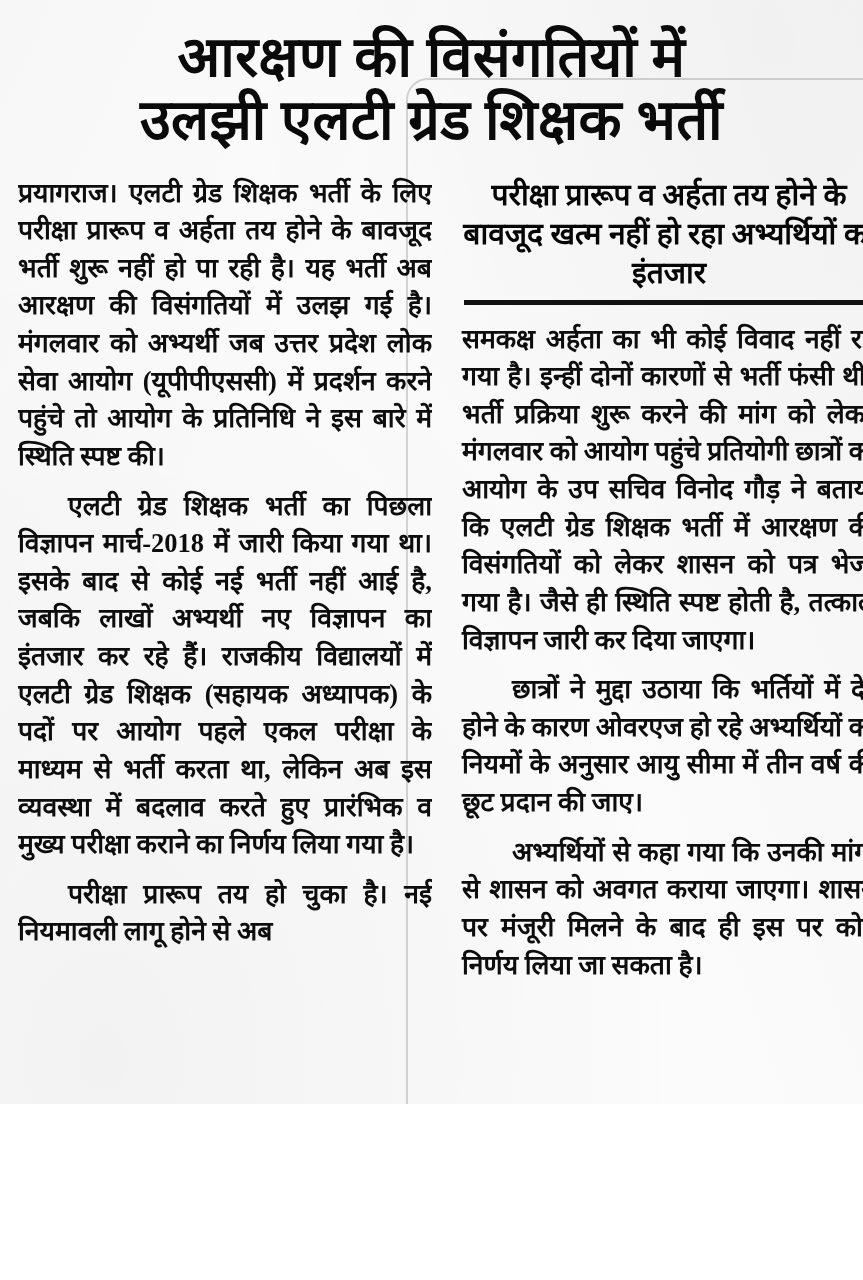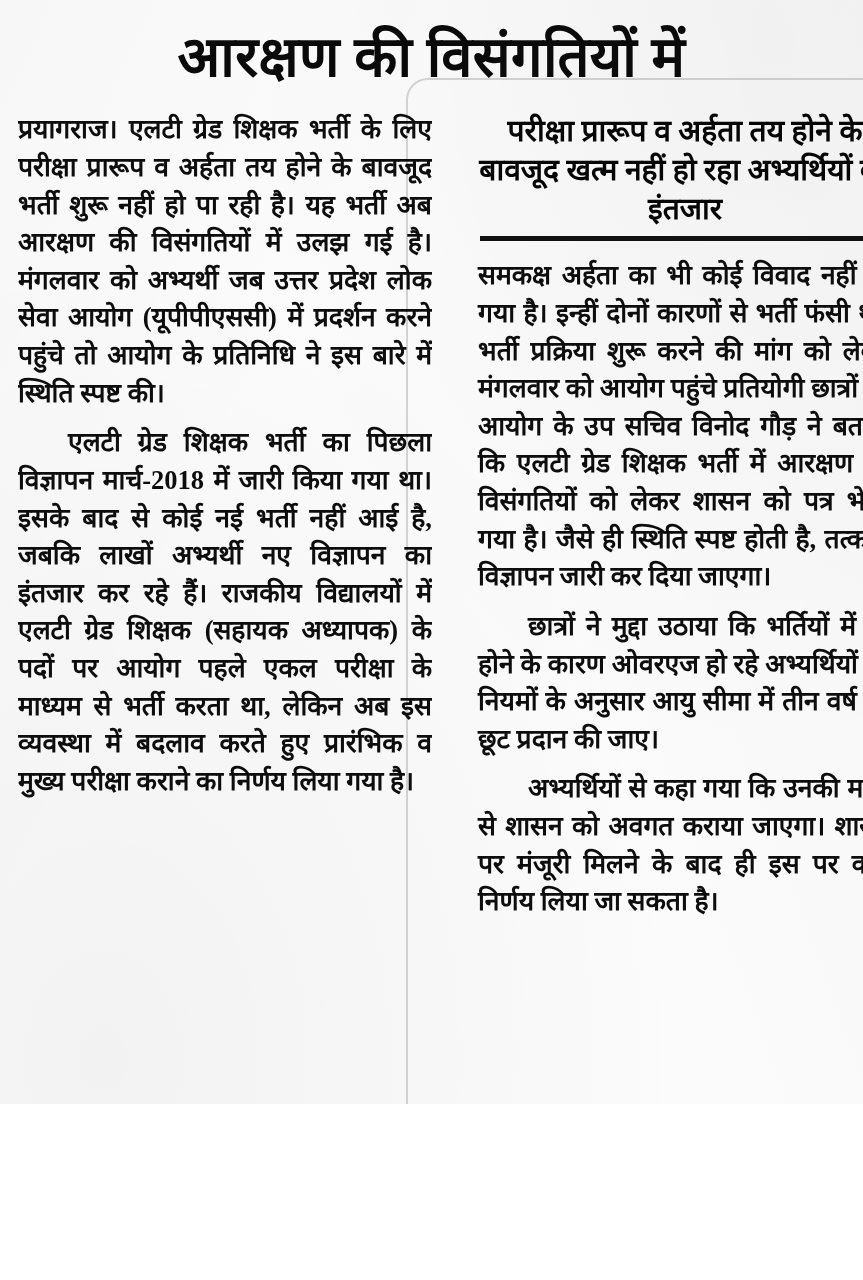--- a/index.html
+++ b/index.html
@@ -66,21 +66,21 @@
   .headline .hl-line {
     display: block;
     white-space: nowrap;
   }
 
   
   .columns {
     display: flex;
     margin-top: 22px;
     padding: 0 18px;
-    gap: 46px;
+    gap: 30px;
     align-items: flex-start;
   }
   .col {
     width: 414px;
     flex: 0 0 414px;
   }
 
   .col p {
     margin: 0;
     color: #0d0d0d;
@@ -125,27 +125,29 @@
 <body>
 
 <div class="clipping">
   <div class="paper-texture"></div>
   <div class="scan-frame"></div>
 
   <div class="content">
 
     <h1 class="headline">
       <span class="hl-line">आरक्षण की विसंगतियों में</span>
+      <span class="hl-line">उलझी एलटी ग्रेड शिक्षक भर्ती</span>
     </h1>
 
     <div class="columns">
 
       <div class="col col-left">
         <p>प्रयागराज। एलटी ग्रेड शिक्षक भर्ती के लिए परीक्षा प्रारूप व अर्हता तय होने के बावजूद भर्ती शुरू नहीं हो पा रही है। यह भर्ती अब आरक्षण की विसंगतियों में उलझ गई है। मंगलवार को अभ्यर्थी जब उत्तर प्रदेश लोक सेवा आयोग (यूपीपीएससी) में प्रदर्शन करने पहुंचे तो आयोग के प्रतिनिधि ने इस बारे में स्थिति स्पष्ट की।</p>
         <p class="indent">एलटी ग्रेड शिक्षक भर्ती का पिछला विज्ञापन मार्च-2018 में जारी किया गया था। इसके बाद से कोई नई भर्ती नहीं आई है, जबकि लाखों अभ्यर्थी नए विज्ञापन का इंतजार कर रहे हैं। राजकीय विद्यालयों में एलटी ग्रेड शिक्षक (सहायक अध्यापक) के पदों पर आयोग पहले एकल परीक्षा के माध्यम से भर्ती करता था, लेकिन अब इस व्यवस्था में बदलाव करते हुए प्रारंभिक व मुख्य परीक्षा कराने का निर्णय लिया गया है।</p>
+        <p class="indent">परीक्षा प्रारूप तय हो चुका है। नई नियमावली लागू होने से अब</p>
       </div>
 
       <div class="col col-right">
         <div class="kicker">परीक्षा प्रारूप व अर्हता तय होने के बावजूद खत्म नहीं हो रहा अभ्यर्थियों का इंतजार</div>
         <div class="kicker-rule"></div>
         <p>समकक्ष अर्हता का भी कोई विवाद नहीं रह गया है। इन्हीं दोनों कारणों से भर्ती फंसी थी। भर्ती प्रक्रिया शुरू करने की मांग को लेकर मंगलवार को आयोग पहुंचे प्रतियोगी छात्रों को आयोग के उप सचिव विनोद गौड़ ने बताया कि एलटी ग्रेड शिक्षक भर्ती में आरक्षण की विसंगतियों को लेकर शासन को पत्र भेजा गया है। जैसे ही स्थिति स्पष्ट होती है, तत्काल विज्ञापन जारी कर दिया जाएगा।</p>
         <p class="indent">छात्रों ने मुद्दा उठाया कि भर्तियों में देर होने के कारण ओवरएज हो रहे अभ्यर्थियों को नियमों के अनुसार आयु सीमा में तीन वर्ष की छूट प्रदान की जाए।</p>
         <p class="indent">अभ्यर्थियों से कहा गया कि उनकी मांगों से शासन को अवगत कराया जाएगा। शासन पर मंजूरी मिलने के बाद ही इस पर कोई निर्णय लिया जा सकता है।</p>
       </div>
 

